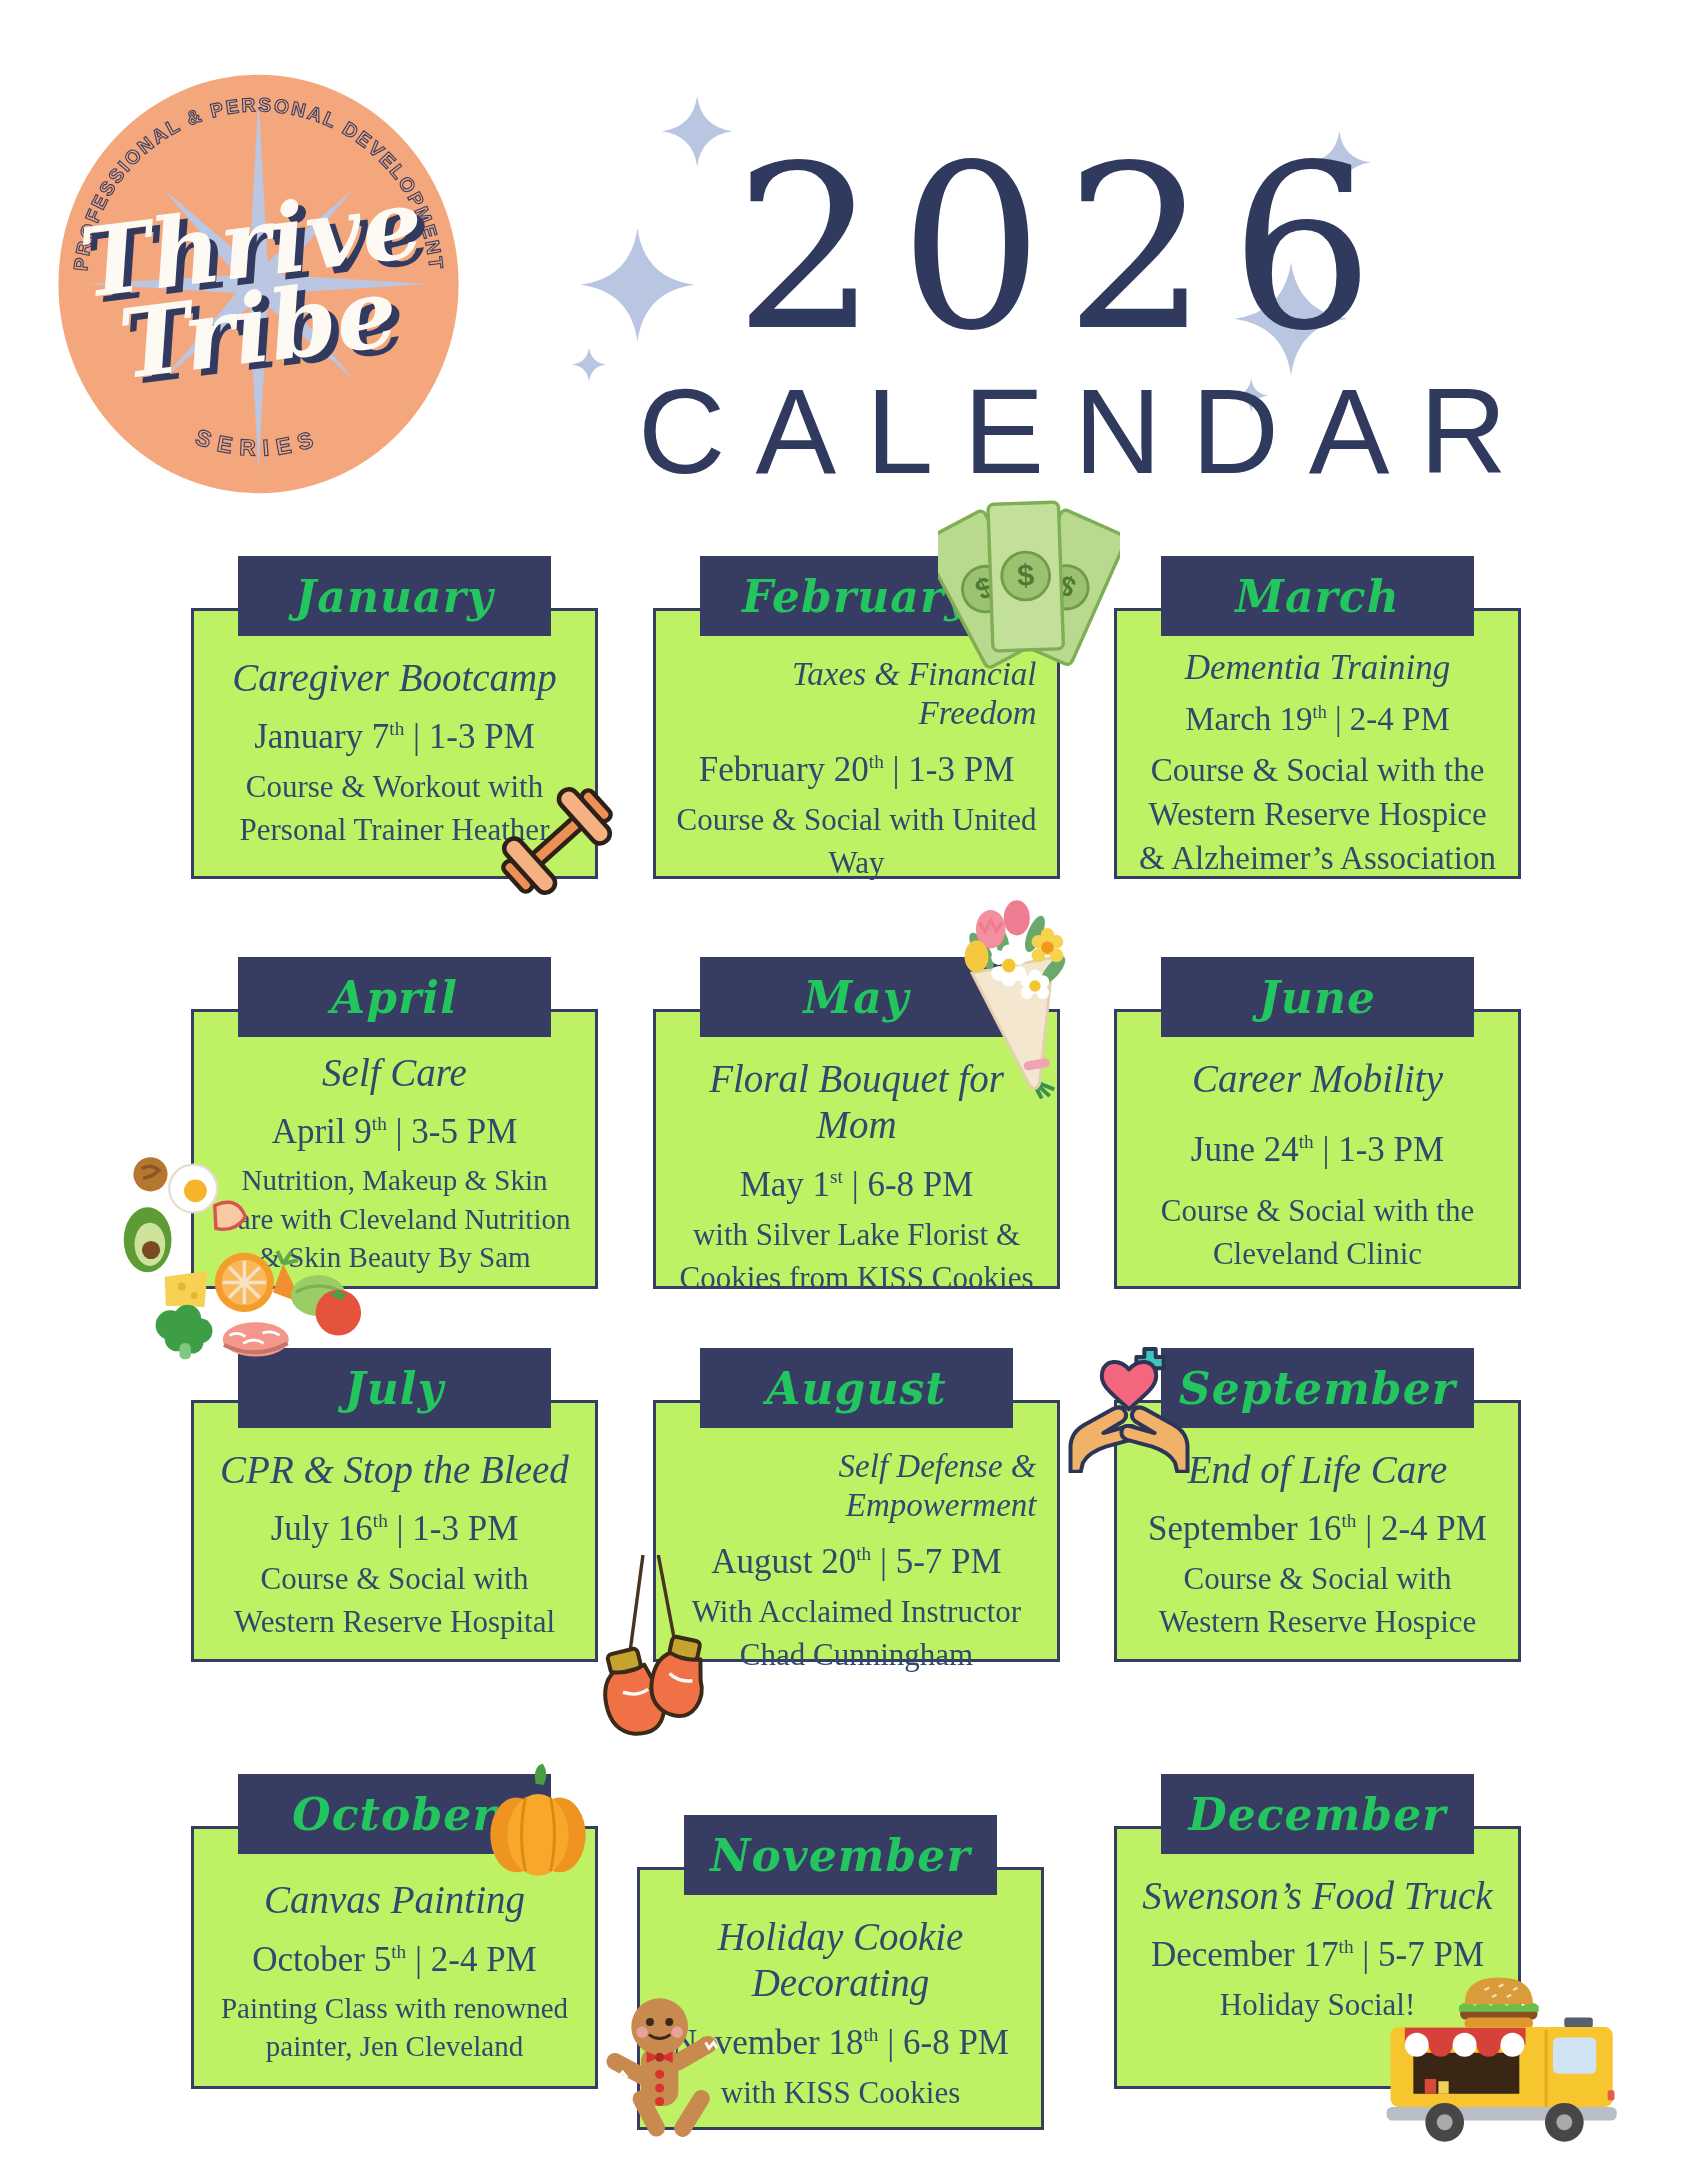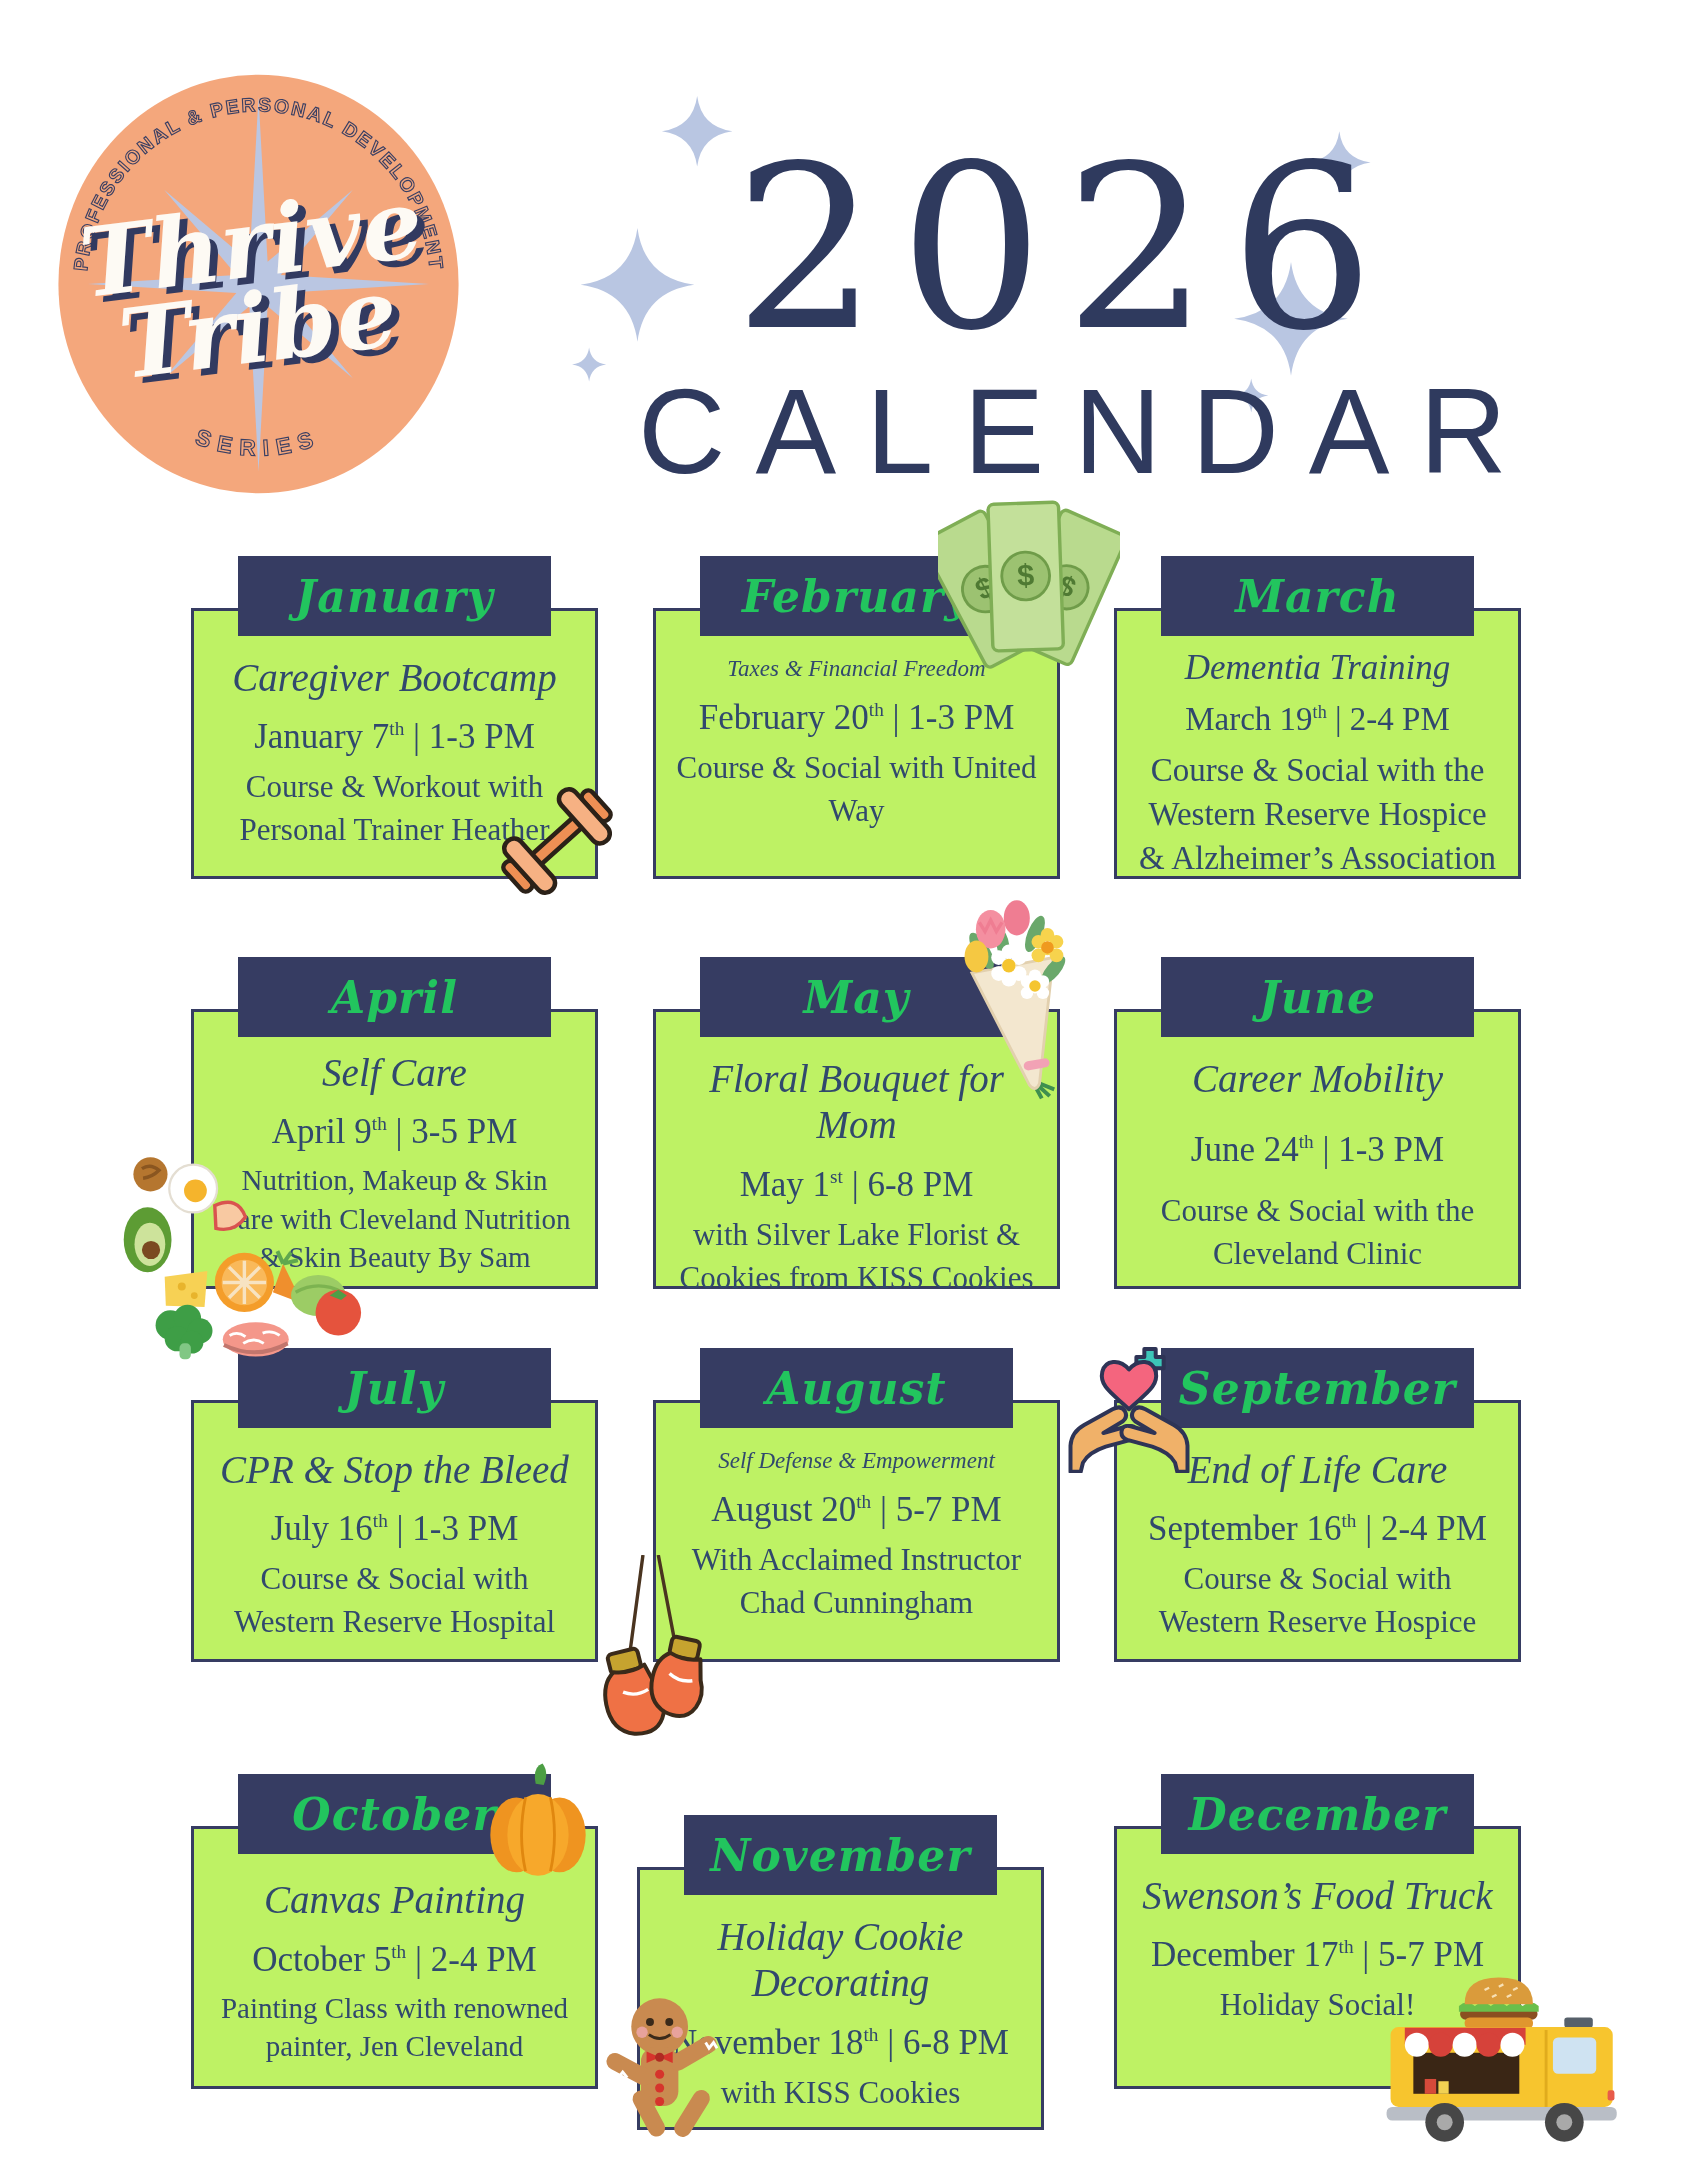--- a/index.html
+++ b/index.html
@@ -21,21 +21,21 @@
       background:#363c62;display:flex;align-items:center;justify-content:center;}
   .month-name{font-family:"DejaVu Serif",serif;font-style:italic;font-weight:700;
       font-size:44px;color:#22c55e;letter-spacing:1.1px;}
   .card-box{position:relative;z-index:1;margin-top:-28.4px;border:3.4px solid #363c62;background:#bef264;
       box-sizing:border-box;display:flex;flex-direction:column;align-items:center;
       padding:44px 20.5px 10.2px;text-align:center;}
   .event-title{font-style:italic;font-size:39px;line-height:1.2;margin-bottom:15px;color:#31496d;}
   .event-date{font-size:35px;line-height:1.2;margin-bottom:8px;color:#31496d;}
   .event-date sup{font-size:55%;line-height:0;}
   .event-detail{font-size:31px;line-height:1.38;color:#31496d;}
-  .title-sm .event-title{font-size:23px;}
+  .title-sm .event-title{font-size:33px;text-align:right;}
   .compact .card-box{padding-top:36px;}
   .compact .event-title{font-size:35px;margin-bottom:11.4px;}
   .compact .event-date{font-size:33px;}
   .compact .event-detail{font-size:33px;line-height:1.34;}
   .detail-sm .card-box{padding-top:38px;}
   .detail-sm .event-detail{font-size:29px;line-height:1.32;}
 
   .icon{position:absolute;z-index:3;}
 </style>
 </head>

